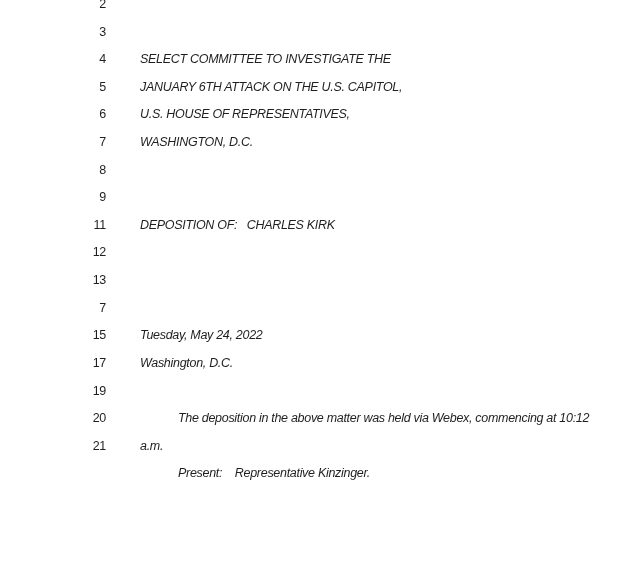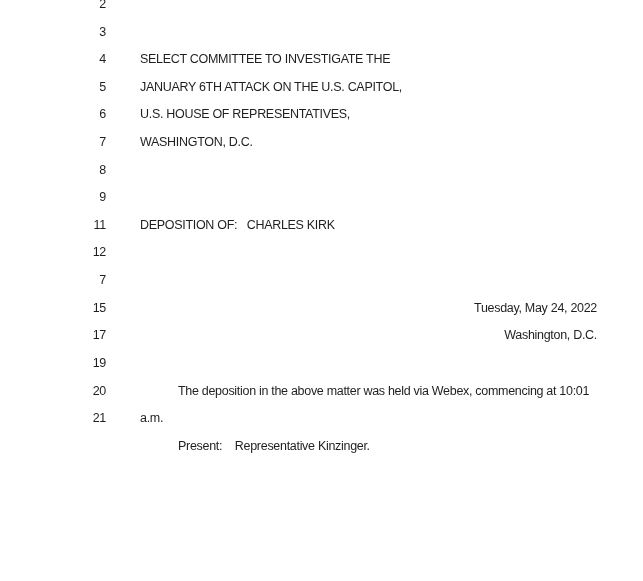--- a/index.html
+++ b/index.html
@@ -35,43 +35,45 @@
     top: 0;
     width: 106px;
     text-align: right;
   }
   .text {
     position: absolute;
     left: 140px;
     top: 0;
     width: 457px;
     text-align: left;
+    font-style: italic;
   }
   .line.center .text {
-    text-align: right;
+    text-align: left;
   }
   .line.indent .text {
     left: 178px;
     width: 419px;
   }
 </style>
 </head>
 <body>
 
 <div class="doc" id="doc">
     <div class="line normal"><span class="num">2</span><span class="text"></span></div>
     <div class="line normal"><span class="num">3</span><span class="text"></span></div>
     <div class="line normal"><span class="num">4</span><span class="text">SELECT COMMITTEE TO INVESTIGATE THE</span></div>
     <div class="line normal"><span class="num">5</span><span class="text">JANUARY 6TH ATTACK ON THE U.S. CAPITOL,</span></div>
     <div class="line normal"><span class="num">6</span><span class="text">U.S. HOUSE OF REPRESENTATIVES,</span></div>
     <div class="line normal"><span class="num">7</span><span class="text">WASHINGTON, D.C.</span></div>
     <div class="line normal"><span class="num">8</span><span class="text"></span></div>
     <div class="line normal"><span class="num">9</span><span class="text"></span></div>
     <div class="line normal"><span class="num">11</span><span class="text">DEPOSITION OF:   CHARLES KIRK</span></div>
     <div class="line normal"><span class="num">12</span><span class="text"></span></div>
+    <div class="line normal"><span class="num">13</span><span class="text"></span></div>
     <div class="line normal"><span class="num">7</span><span class="text"></span></div>
     <div class="line center"><span class="num">15</span><span class="text">Tuesday, May 24, 2022</span></div>
     <div class="line center"><span class="num">17</span><span class="text">Washington, D.C.</span></div>
     <div class="line normal"><span class="num">19</span><span class="text"></span></div>
-    <div class="line indent"><span class="num">20</span><span class="text">The deposition in the above matter was held via Webex, commencing at 10:01</span></div>
+    <div class="line indent"><span class="num">20</span><span class="text">The deposition in the above matter was held via Webex, commencing at 10:12</span></div>
     <div class="line normal"><span class="num">21</span><span class="text">a.m.</span></div>
     <div class="line indent"><span class="text">Present:    Representative Kinzinger.</span></div>
   </div>
 
 </body></html>

